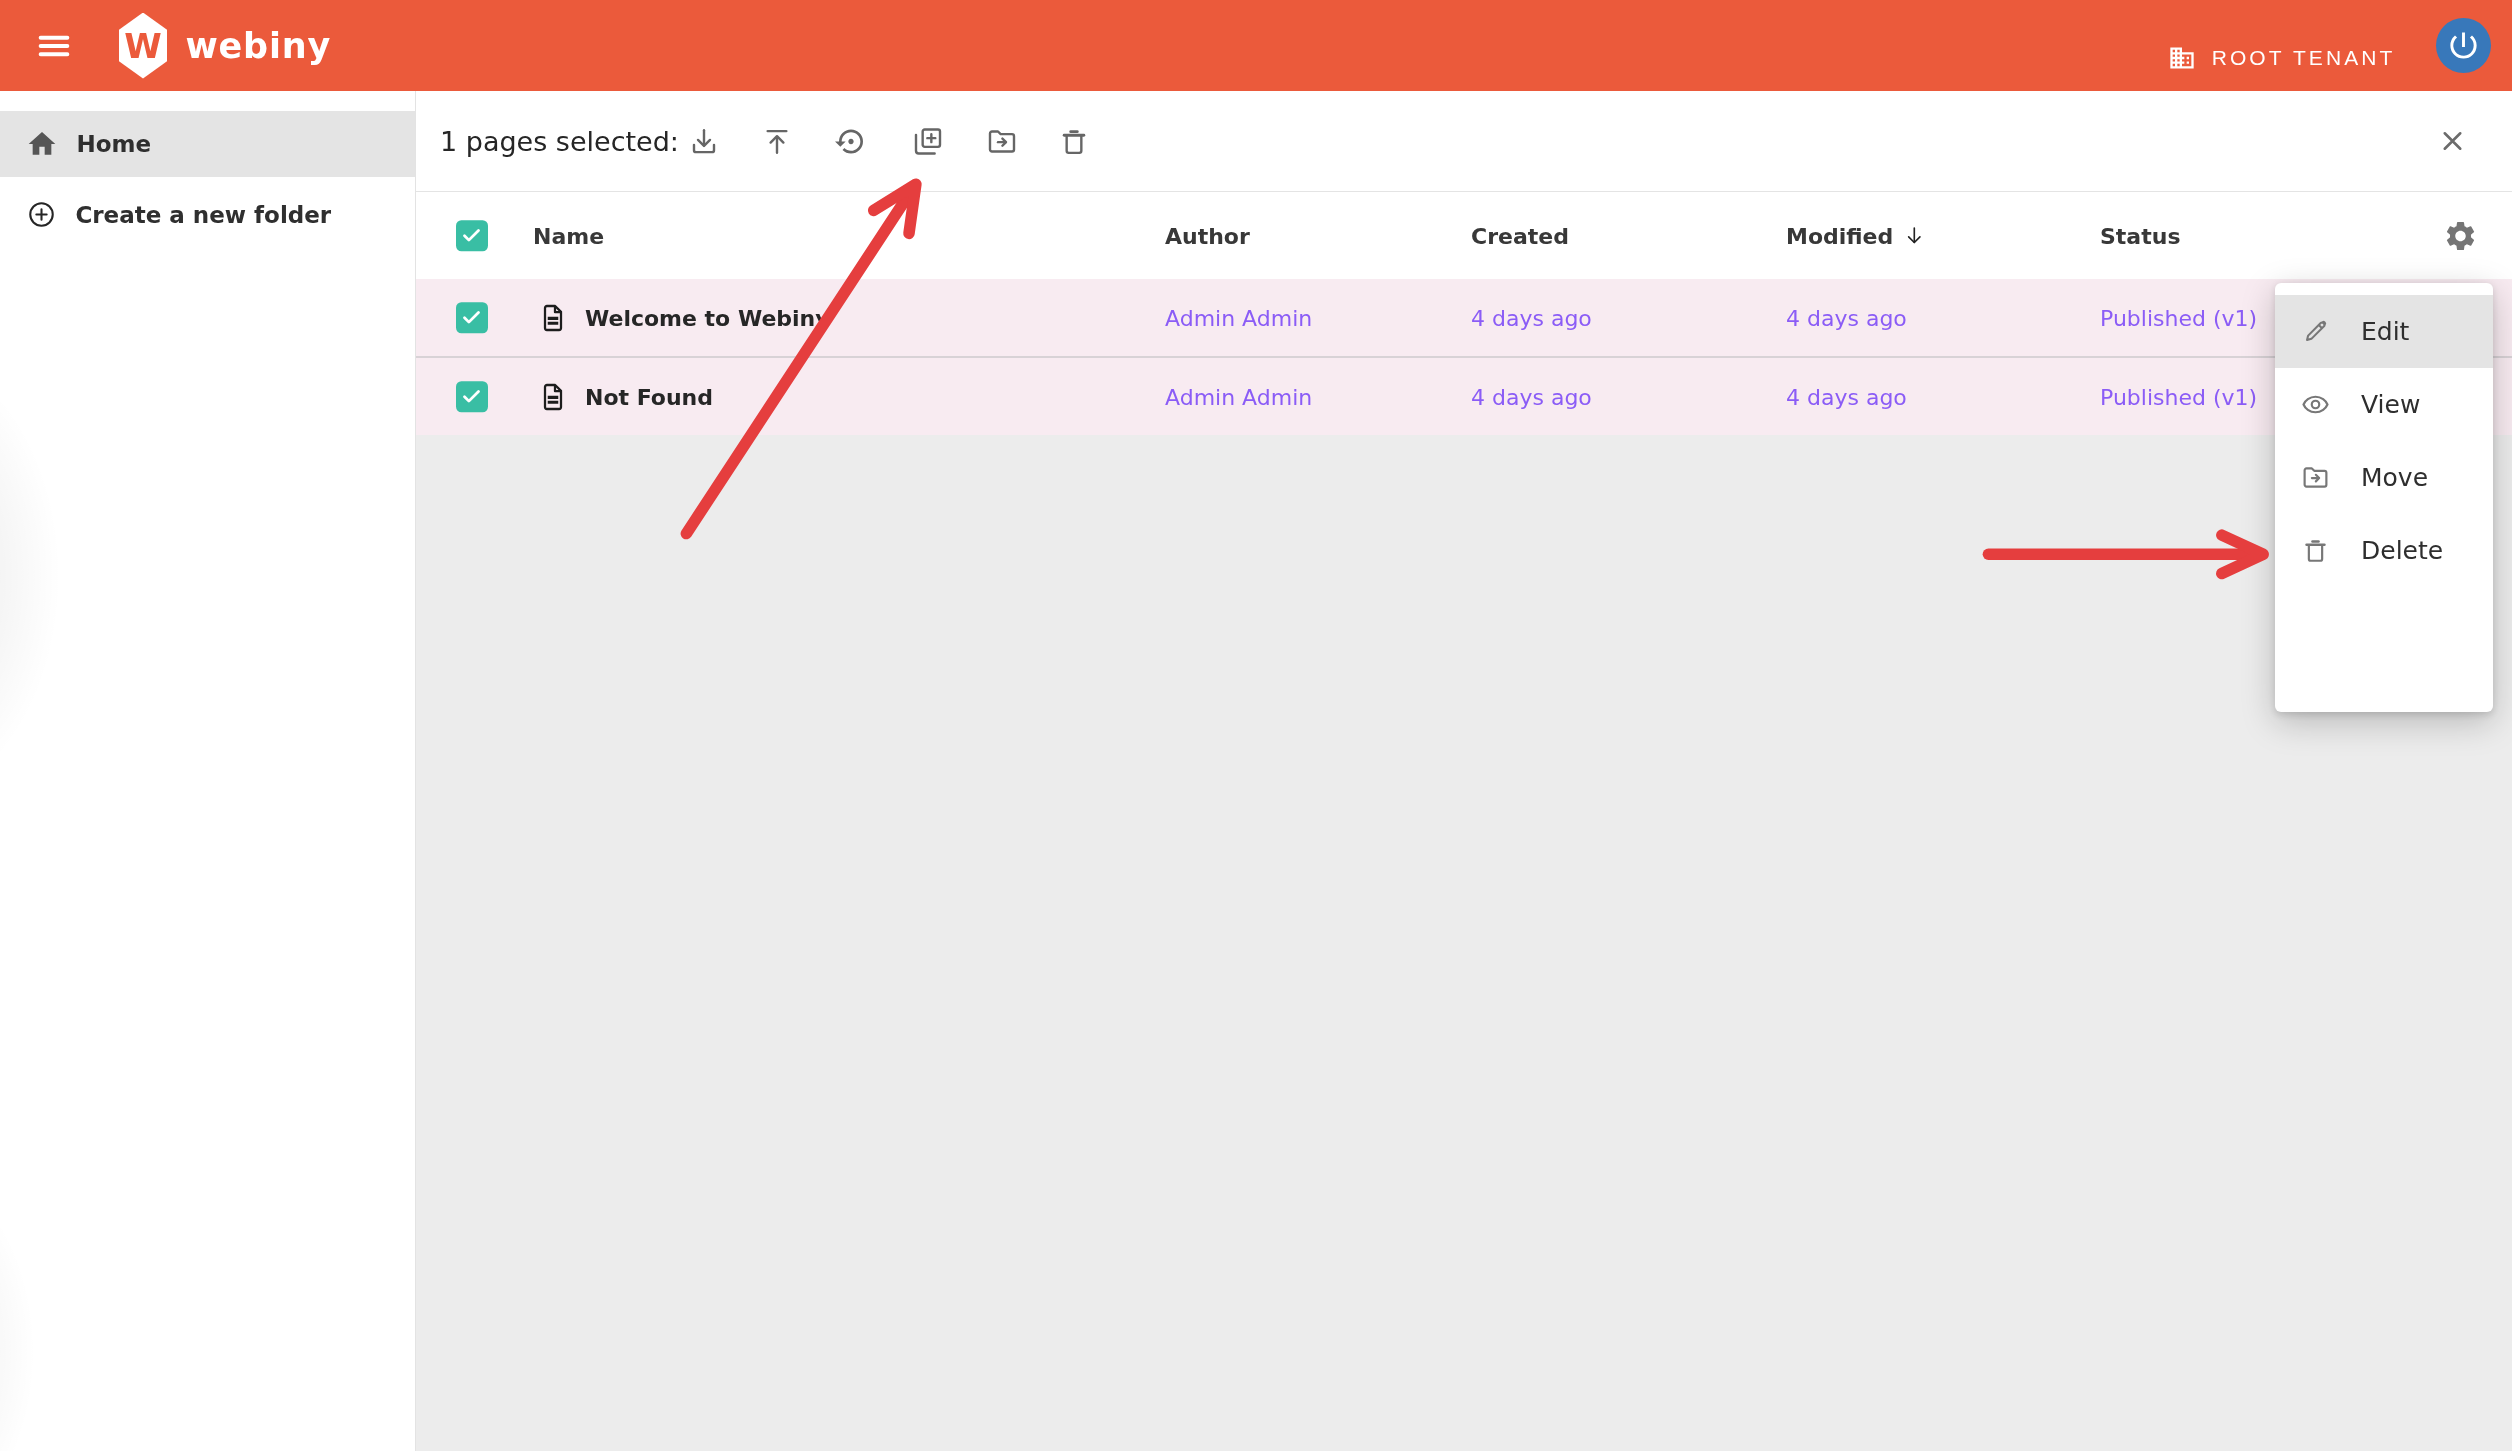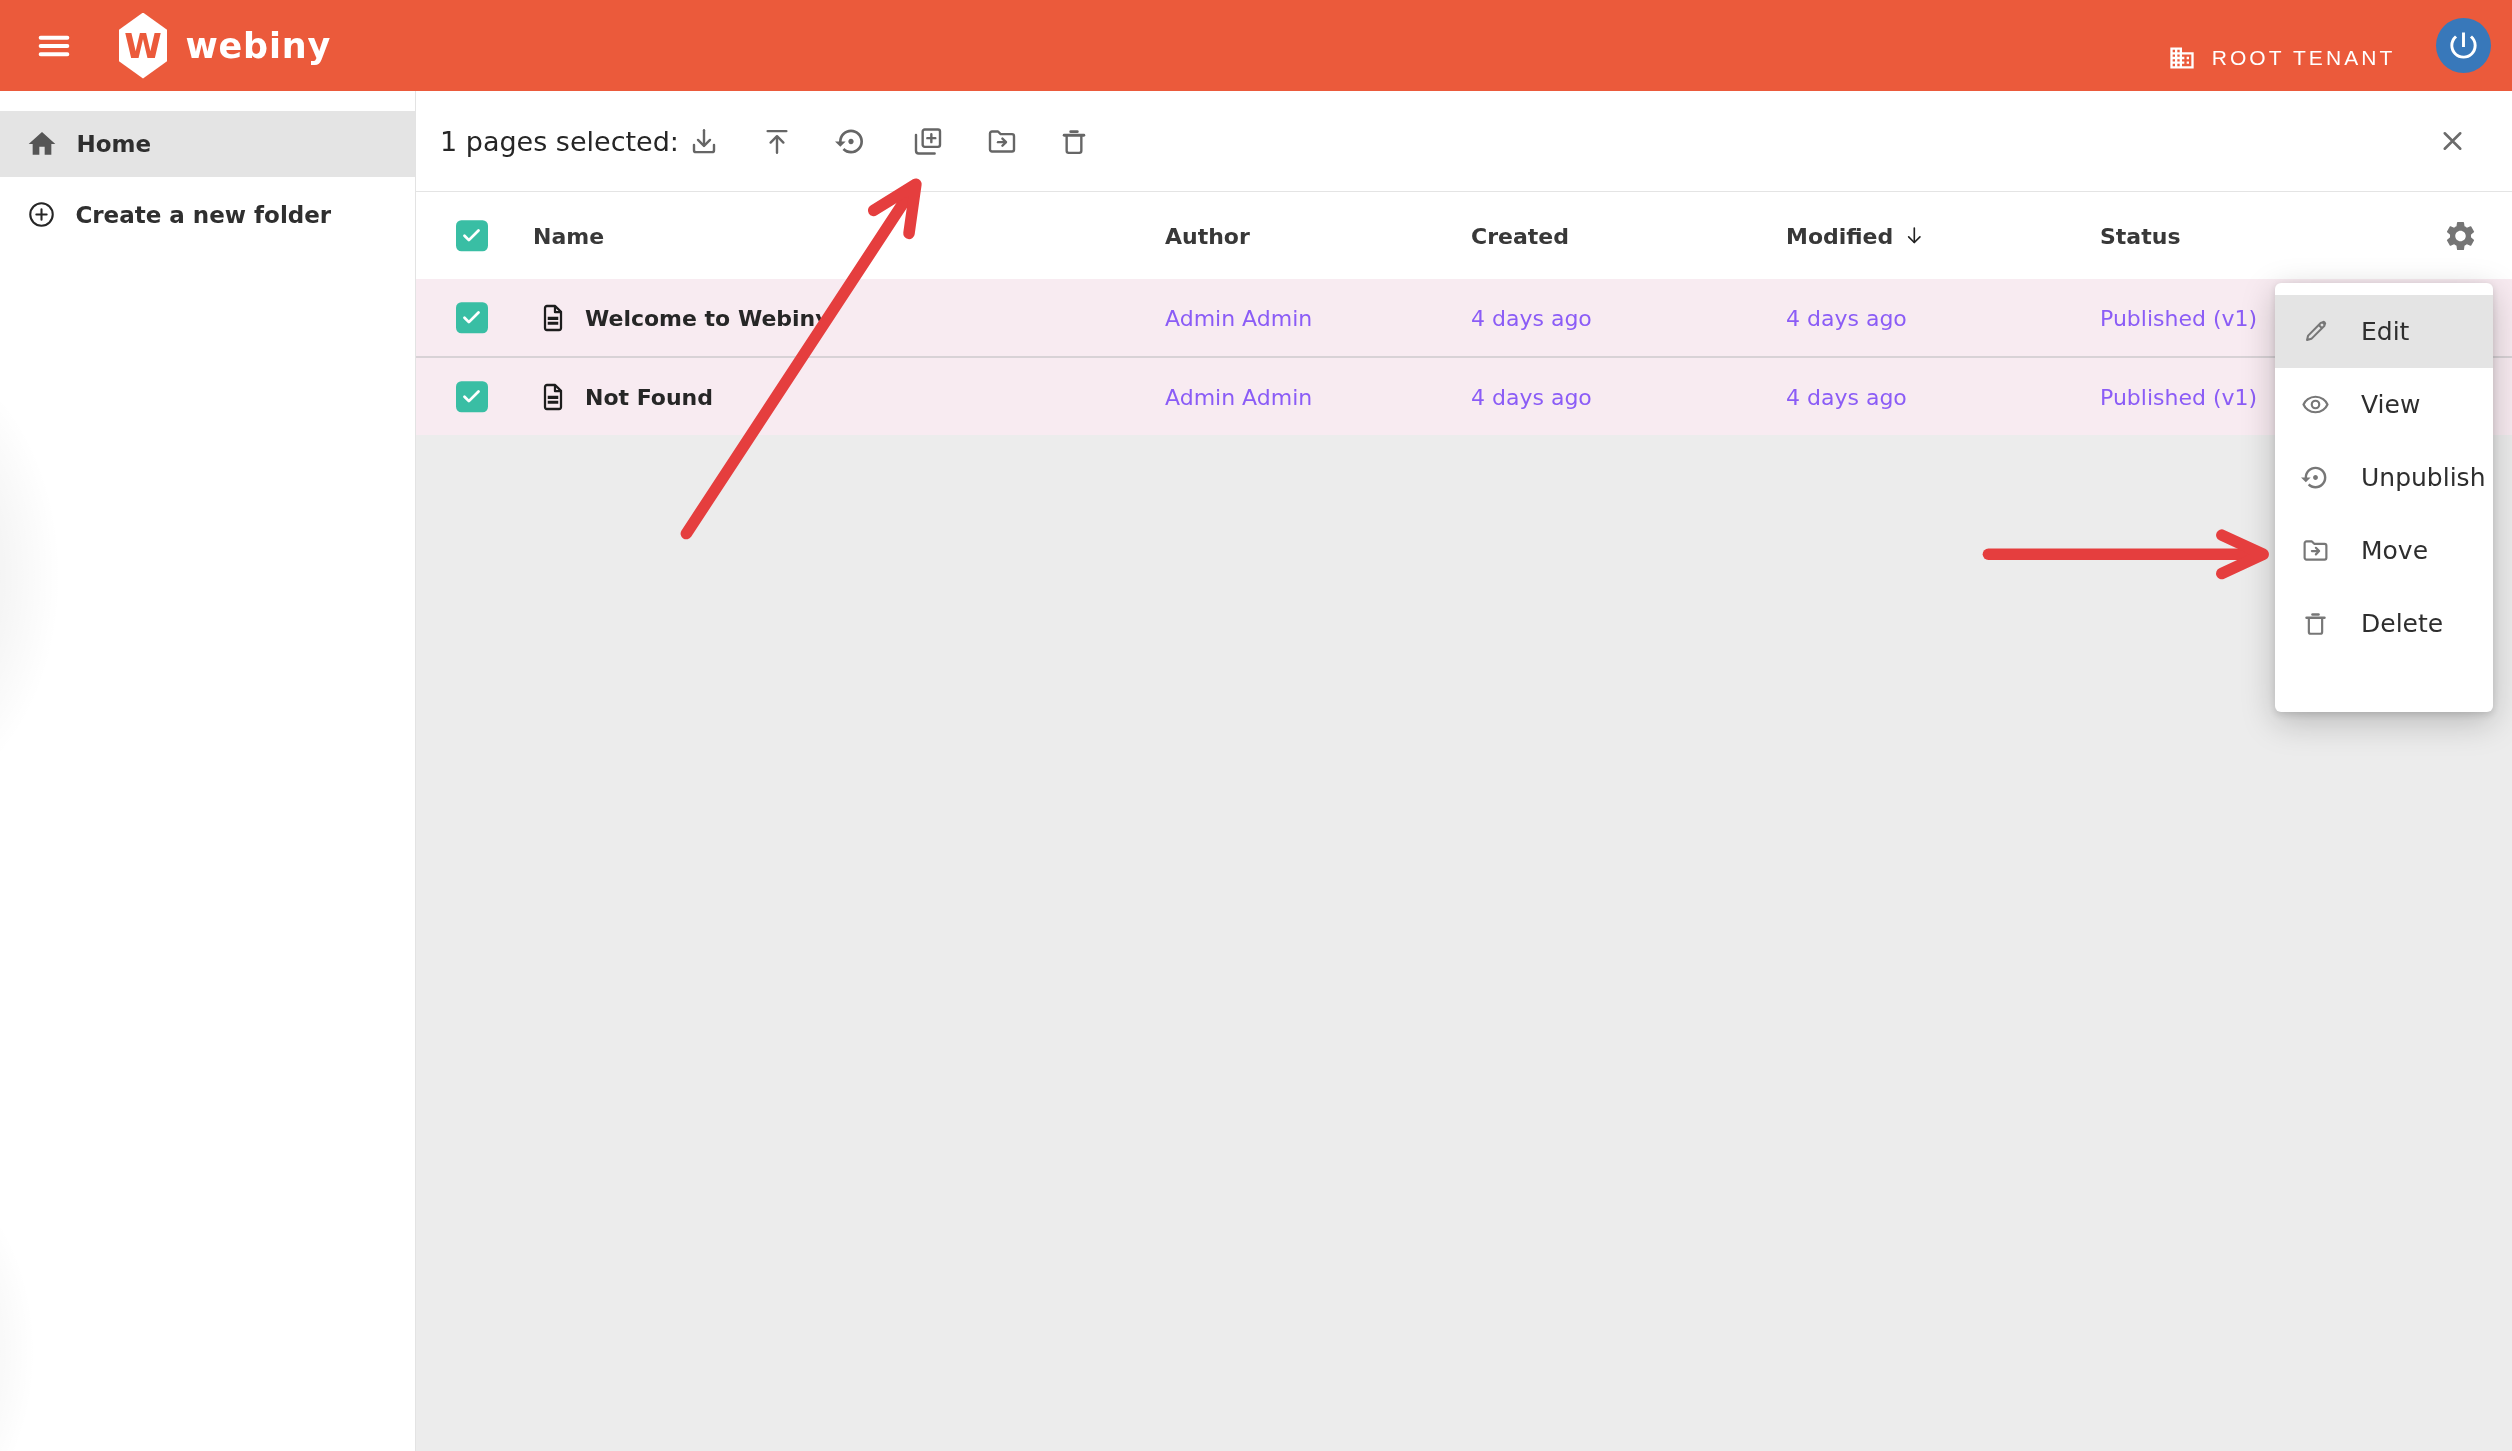--- a/index.html
+++ b/index.html
@@ -278,28 +278,20 @@
       <span class="micon">
         <svg viewBox="0 0 24 24" fill="none" stroke="currentColor" stroke-width="1.8">
             <path d="M12 5.6C7.1 5.6 3.4 8.7 2.1 12c1.3 3.3 5 6.4 9.9 6.4s8.6-3.1 9.9-6.4c-1.3-3.3-5-6.4-9.9-6.4z"></path>
             <circle cx="12" cy="12" r="3.1"></circle>
           </svg>
       </span>
       <span>View</span>
     </div>
     <div class="menu-item">
       <span class="micon">
-        <svg viewBox="0 0 24 24" fill="currentColor">
-            <path d="M14 12c0-1.1-.9-2-2-2s-2 .9-2 2 .9 2 2 2 2-.9 2-2zm-2-9a9 9 0 0 0-9 9H0l4 4 4-4H5c0-3.87 3.13-7 7-7s7 3.13 7 7-3.13 7-7 7c-1.93 0-3.68-.79-4.94-2.06l-1.42 1.42A8.954 8.954 0 0 0 12 21a9 9 0 0 0 0-18z"></path>
-          </svg>
-      </span>
-      <span>Unpublish</span>
-    </div>
-    <div class="menu-item">
-      <span class="micon">
         <svg viewBox="0 0 24 24" fill="none" stroke="currentColor" stroke-width="1.8" stroke-linecap="round" stroke-linejoin="round">
             <path d="M3 6a1.5 1.5 0 0 1 1.5-1.5H9l2 2h8.5A1.5 1.5 0 0 1 21 8v10a1.5 1.5 0 0 1-1.5 1.5h-15A1.5 1.5 0 0 1 3 18V6z"></path>
             <path d="M9 12.5h5.5"></path>
             <path d="M12.3 9.8l2.7 2.7-2.7 2.7"></path>
           </svg>
       </span>
       <span>Move</span>
     </div>
     <div class="menu-item">
       <span class="micon">

